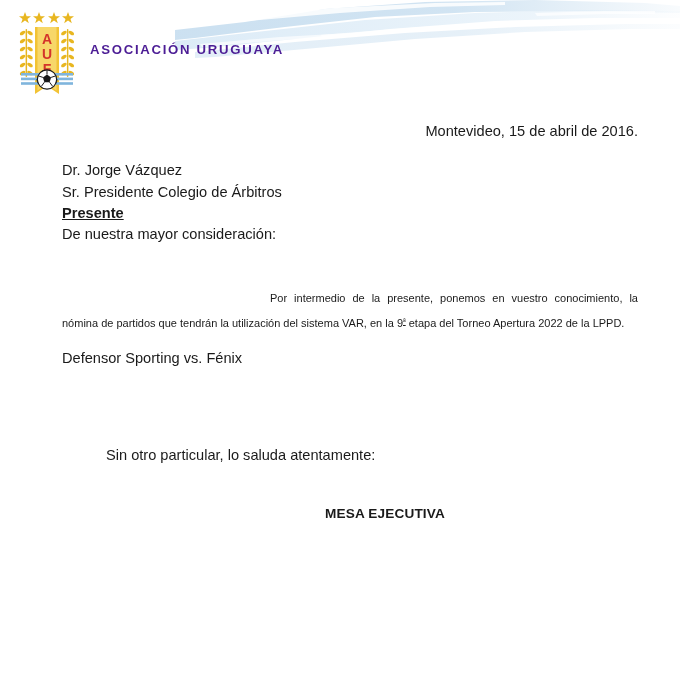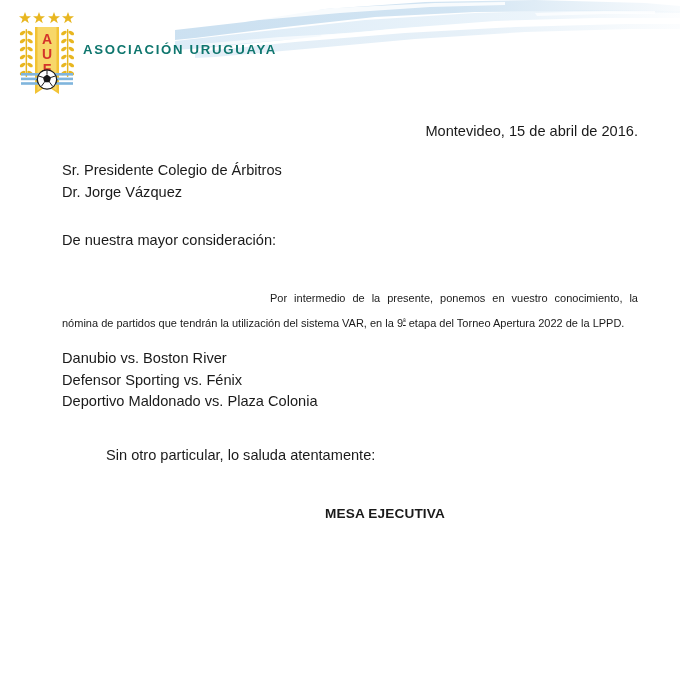--- a/index.html
+++ b/index.html
@@ -51,28 +51,28 @@
     left: 13px;
     top: 10px;
     width: 68px;
     height: 98px;
   }
   .crest svg { display: block; }
 
   
   .wordmark {
     position: absolute;
-    left: 83px;
+    left: 90px;
     top: 40px;
     font-family: "Liberation Sans", sans-serif;
     font-weight: bold;
     font-size: 13.2px;
     letter-spacing: 1.7px;
     line-height: 19px;
-    color: #0f766e;
+    color: #4c1d95;
   }
   .wordmark div { white-space: nowrap; }
 
   
   .doc-body {
     position: absolute;
     left: 0;
     top: 0;
     width: 680px;
     font-size: 14.6px;
@@ -98,21 +98,21 @@
   }
   .addressee .present {
     font-weight: bold;
     text-decoration: underline;
     display: inline-block;
   }
 
   .salutation {
     position: absolute;
     left: 62px;
-    top: 230px;
+    top: 224px;
     font-size: 14.6px;
   }
 
   .para {
     position: absolute;
     left: 62px;
     top: 276px;
     width: 576px;
     text-align: justify;
     text-justify: inter-word;
@@ -266,32 +266,31 @@
     <div class="wordmark">
       <div>ASOCIACIÓN URUGUAYA</div>
     </div>
   </div>
 
   <div class="doc-body">
 
     <div class="date-line">Montevideo, 15 de abril de 2016.</div>
 
     <div class="addressee">
+      <div>Dr. Jorge Vázquez</div>
       <div>Sr. Presidente Colegio de Árbitros</div>
-      <div>Dr. Jorge Vázquez</div>
+      <div><span class="present">Presente</span></div>
     </div>
 
     <div class="salutation">De nuestra mayor consideración:</div>
 
     <p class="para"><span class="indent"></span><span>Por intermedio de la presente, ponemos en vuestro conocimiento, la nómina de partidos que tendrán la utilización del sistema VAR, en la 9</span><span class="ordinal">ª</span><span> etapa del Torneo Apertura 2022 de la LPPD.</span></p>
 
     <div class="match-list">
-      <div>Danubio vs. Boston River</div>
       <div>Defensor Sporting vs. Fénix</div>
-      <div>Deportivo Maldonado vs. Plaza Colonia</div>
     </div>
 
     <div class="closing">Sin otro particular, lo saluda atentamente:</div>
 
     <div class="signature">
       <div>MESA EJECUTIVA</div>
     </div>
   </div>
 </div>
 

